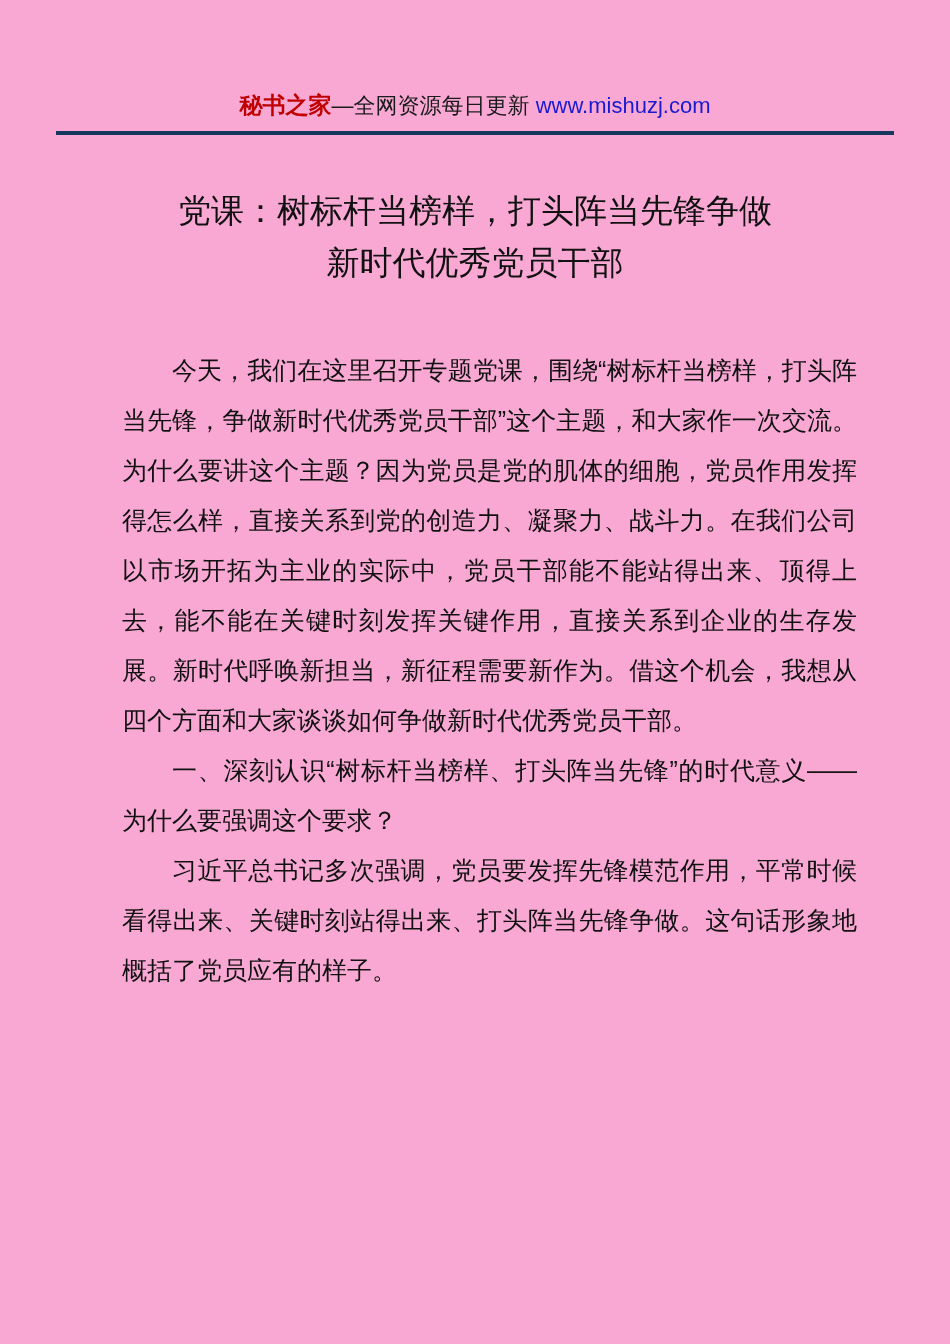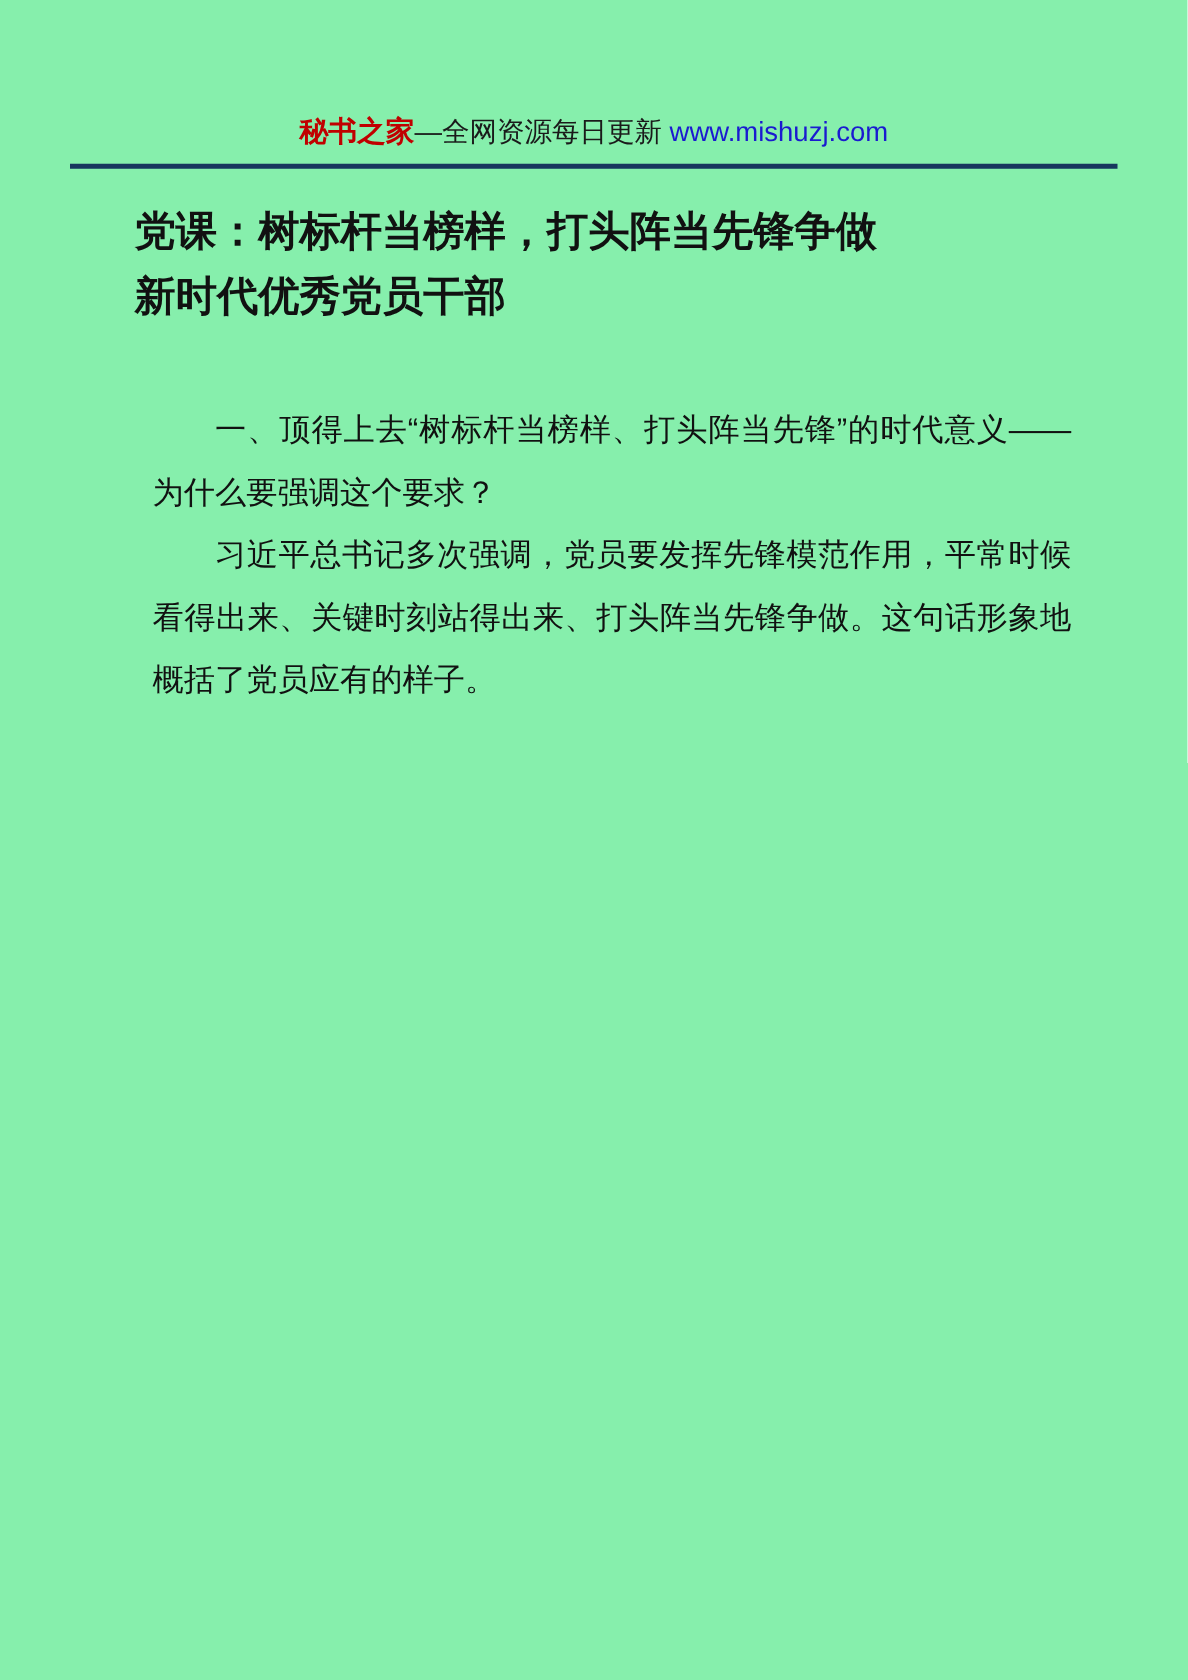--- a/index.html
+++ b/index.html
@@ -2,21 +2,21 @@
 <html><head>
 <meta charset="utf-8">
 <style>
   * { box-sizing: border-box; }
   html, body { margin: 0; padding: 0; background: #ffffff; }
   .page {
     position: relative;
     width: 950px;
     height: 1344px;
     margin: 0 auto;
-    background: #86efac;
+    background: #f9a8d4;
     font-family: "Liberation Sans", sans-serif;
     color: #1a1a1a;
     overflow: hidden;
   }
   
   .site-header {
     padding-top: 92px;
     text-align: center;
     font-size: 22px;
     line-height: 26px;
@@ -37,25 +37,25 @@
   }
   .header-rule {
     width: 838px;
     height: 0;
     border: none;
     border-top: 4px solid #17375e;
     margin: 12px auto 0 auto;
   }
   
   .doc-title {
-    margin: 24px auto 0 auto;
+    margin: 50px auto 0 auto;
     width: 735px;
-    text-align: left;
+    text-align: center;
     font-size: 33px;
-    font-weight: bold;
+    font-weight: normal;
     line-height: 52px;
     color: #111111;
   }
   
   .doc-body {
     margin: 56px 93px 0 122px;
     width: 735px;
     font-size: 25px;
     line-height: 50px;
     text-align: justify;
@@ -79,17 +79,18 @@
   </div>
 
   <hr class="header-rule">
 
   <h1 class="doc-title">
     <span>党课：树标杆当榜样，打头阵当先锋争做</span><br>
     <span>新时代优秀党员干部</span>
   </h1>
 
   <div class="doc-body">
-    <p>一、顶得上去“树标杆当榜样、打头阵当先锋”的时代意义——为什么要强调这个要求？</p>
+    <p>今天，我们在这里召开专题党课，围绕“树标杆当榜样，打头阵当先锋，争做新时代优秀党员干部”这个主题，和大家作一次交流。为什么要讲这个主题？因为党员是党的肌体的细胞，党员作用发挥得怎么样，直接关系到党的创造力、凝聚力、战斗力。在我们公司以市场开拓为主业的实际中，党员干部能不能站得出来、顶得上去，能不能在关键时刻发挥关键作用，直接关系到企业的生存发展。新时代呼唤新担当，新征程需要新作为。借这个机会，我想从四个方面和大家谈谈如何争做新时代优秀党员干部。</p>
+    <p>一、深刻认识“树标杆当榜样、打头阵当先锋”的时代意义——为什么要强调这个要求？</p>
     <p>习近平总书记多次强调，党员要发挥先锋模范作用，平常时候看得出来、关键时刻站得出来、打头阵当先锋争做。这句话形象地概括了党员应有的样子。</p>
   </div>
 
 </div>
 
 </body></html>

